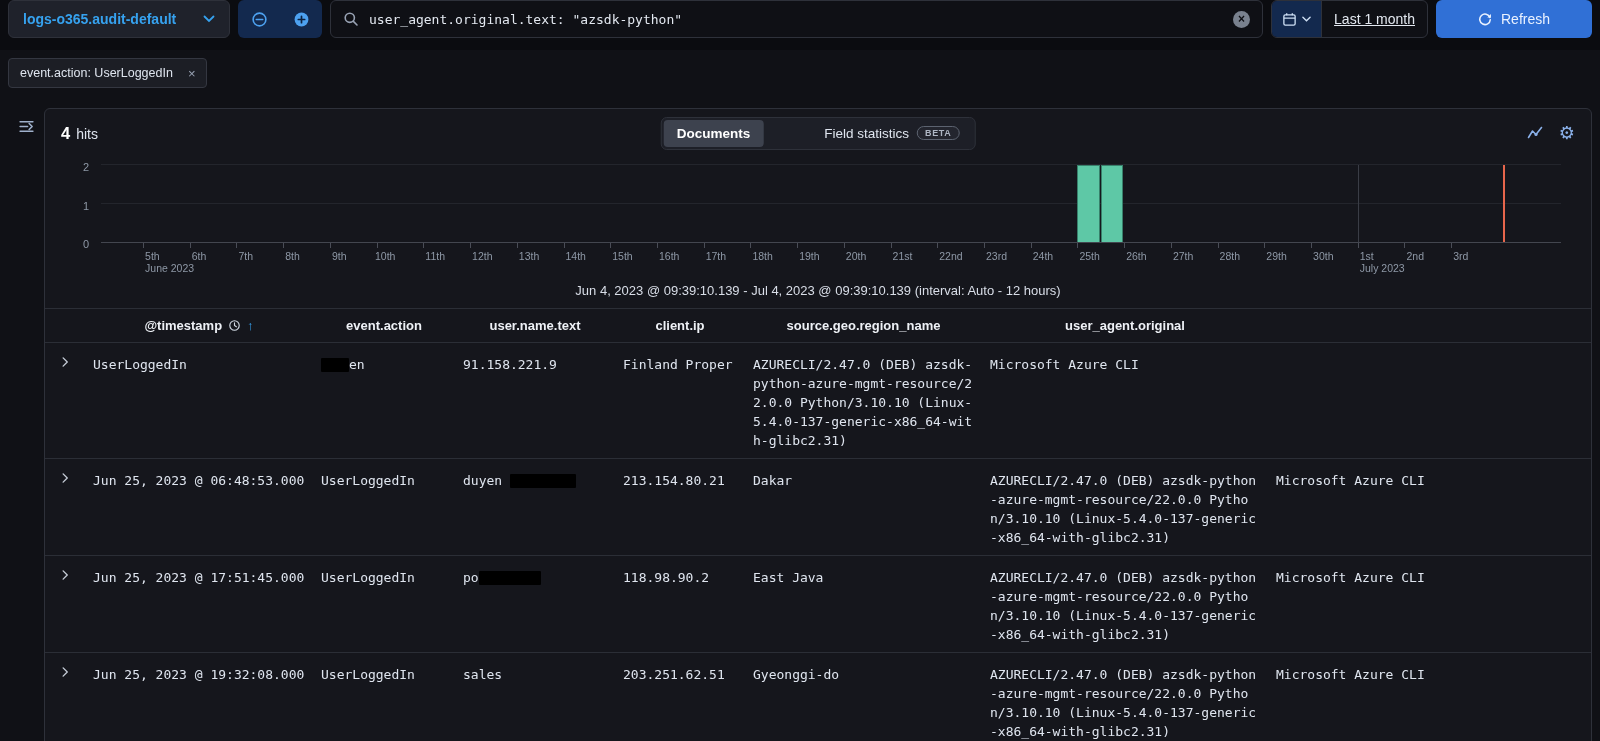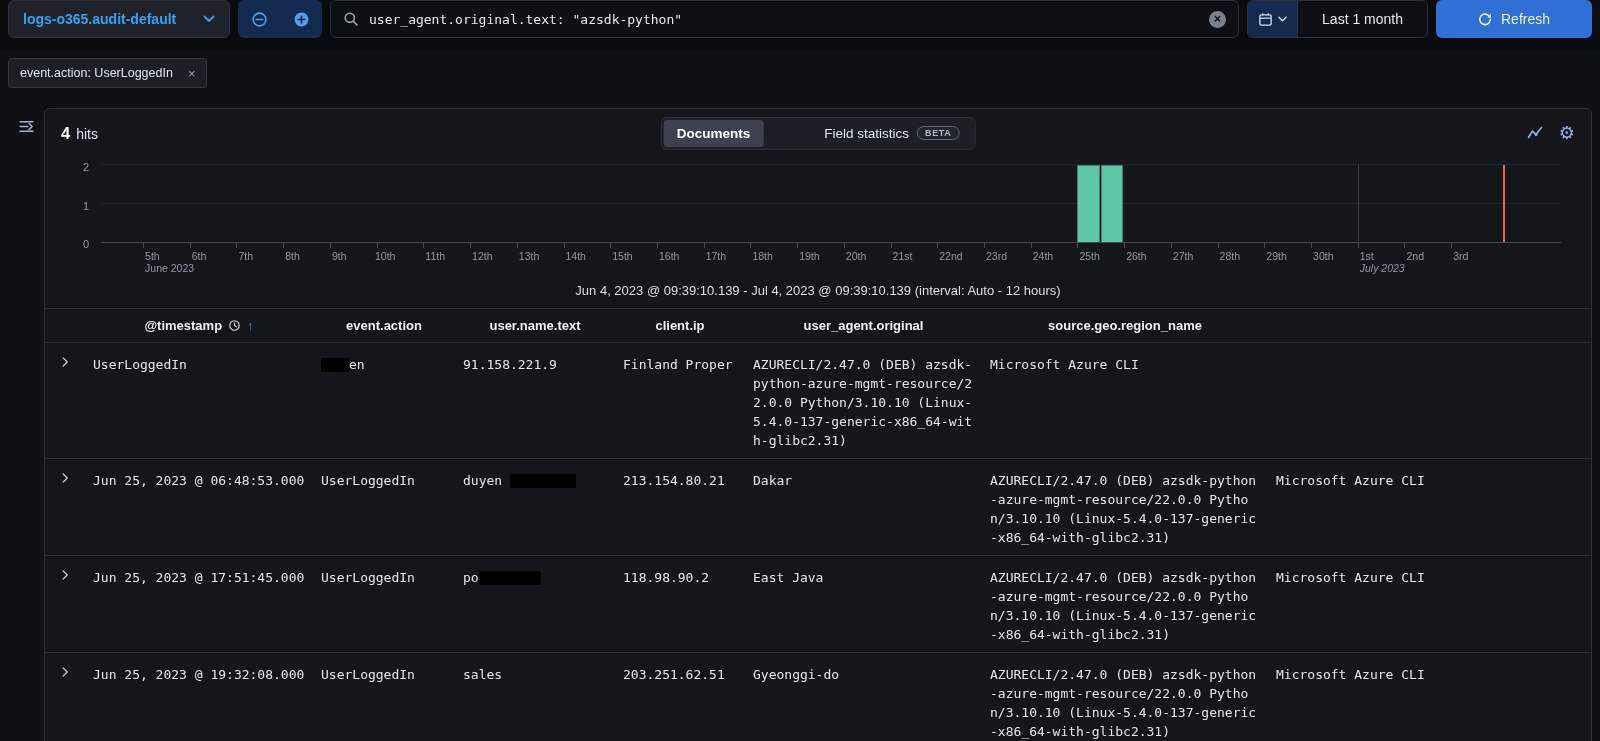--- a/index.html
+++ b/index.html
@@ -17,22 +17,22 @@
   .searchbox { flex:1; display:flex; align-items:center; gap:10px; height:38px; background:#0f1015;
     border:1px solid #2e313a; border-radius:6px; padding:0 12px; }
   .searchbox input { flex:1; background:transparent; border:none; outline:none; color:#e3e8f0;
     font-family:"DejaVu Sans Mono",monospace; font-size:13px; }
   .clear-btn { width:17px; height:17px; border-radius:50%; background:#79818e; color:#0d0e12;
     border:none; font-size:12px; font-weight:700; line-height:16px; text-align:center; cursor:pointer; flex:0 0 auto; }
   .datepicker { display:flex; align-items:stretch; height:38px; border:1px solid #2e313a;
     border-radius:6px; background:#0f1015; overflow:hidden; }
   .cal-btn { display:flex; align-items:center; gap:5px; padding:0 10px; background:#13294e;
     border:none; cursor:pointer; color:#cfe0f5; }
-  .range-btn { display:flex; align-items:center; padding:0 24px; font-size:14px; color:#e3e8f0;
-    background:transparent; border:none; border-left:1px solid #2e313a; cursor:pointer; }
+  .range-btn { display:flex; align-items:center; padding:0 12px; font-size:14px; color:#e3e8f0;
+    background:transparent; border:none; border-left:1px solid #2e313a; cursor:pointer;text-decoration:underline; }
   .btn-refresh { display:flex; align-items:center; gap:9px; height:38px; padding:0 22px;
     background:#3070d6; border:none; border-radius:6px; color:#eaf2ff; font-size:14px;
     cursor:pointer; min-width:156px; justify-content:center; }
 
   
   .filterrow { display:flex; padding:8px; background:#101116; }
   .pill { display:flex; align-items:center; gap:15px; height:30px; padding:0 11px; background:#1c1e25;
     border:1px solid #343741; border-radius:4px; font-size:12.5px; color:#dfe5ef; cursor:pointer; }
   .pill .x { color:#98a2b3; font-size:13px; background:none; border:none; cursor:pointer; }
 
@@ -284,21 +284,21 @@
             <div class="ticklabel" style="left: 1165.33px;">29th</div>
             <div class="tickmark" style="left: 1210.05px;"></div>
             <div class="ticklabel" style="left: 1212.05px;">30th</div>
             <div class="tickmark" style="left: 1256.77px;"></div>
             <div class="ticklabel" style="left: 1258.77px;">1st</div>
             <div class="tickmark" style="left: 1303.49px;"></div>
             <div class="ticklabel" style="left: 1305.49px;">2nd</div>
             <div class="tickmark" style="left: 1350.21px;"></div>
             <div class="ticklabel" style="left: 1352.21px;">3rd</div>
             <div class="ticklabel month" style="left: 44.048px;">June 2023</div>
-            <div class="ticklabel month" style="left: 1258.77px; font-style: italic;">July 2023</div>
+            <div class="ticklabel month" style="left: 1258.77px;">July 2023</div>
           </div>
       </div>
     </div>
     <div class="caption">Jun 4, 2023 @ 09:39:10.139 - Jul 4, 2023 @ 09:39:10.139 (interval: Auto - 12 hours)</div>
 
     <div class="table">
       <div class="trow thead">
         <div class="cell c-expand"></div>
         <div class="cell">
           <span>@timestamp</span>
@@ -313,24 +313,24 @@
         <div class="cell">
             <span>event.action</span>
           </div>
         <div class="cell">
             <span>user.name.text</span>
           </div>
         <div class="cell">
             <span>client.ip</span>
           </div>
         <div class="cell">
+            <span>source.geo.region_name</span>
+          </div>
+        <div class="cell">
             <span>user_agent.original</span>
-          </div>
-        <div class="cell">
-            <span>source.geo.region_name</span>
           </div>
       </div>
       <div>
   <div class="trow">
     <div class="cell c-expand">
       <button class="expand-btn">
         <span>
           <svg width="12" height="12" viewBox="0 0 16 16">
                     <polyline points="5.5,2.5 11,8 5.5,13.5" fill="none" stroke="currentColor" stroke-width="1.8" stroke-linecap="round" stroke-linejoin="round"></polyline>
                   </svg>

